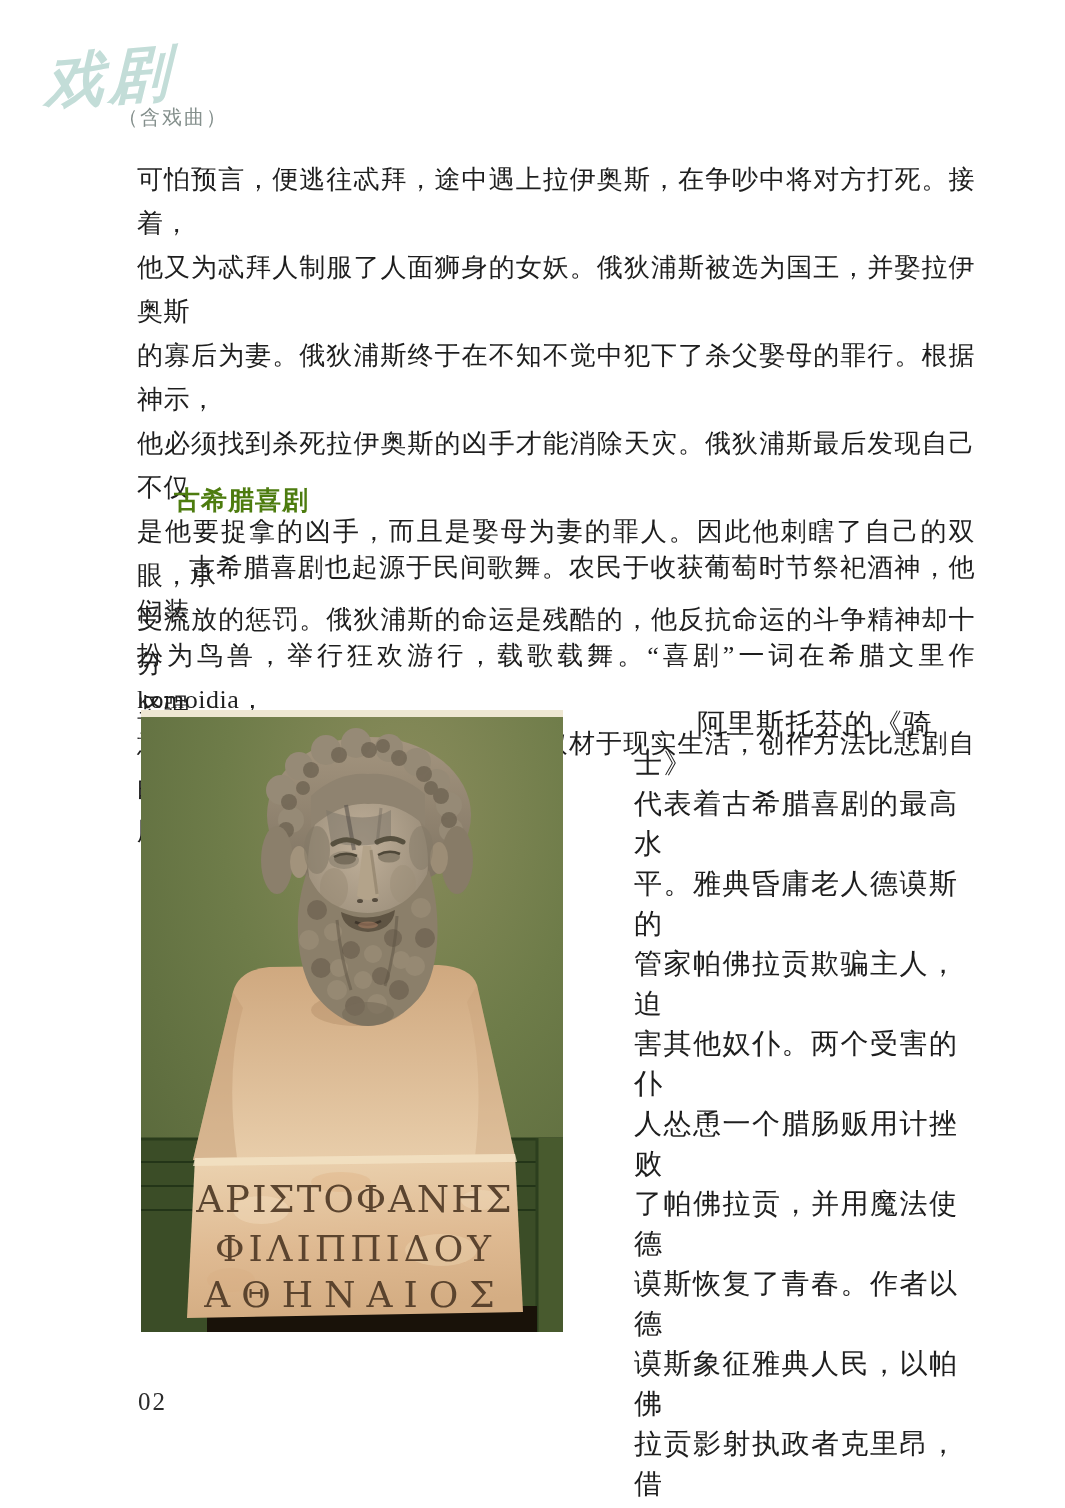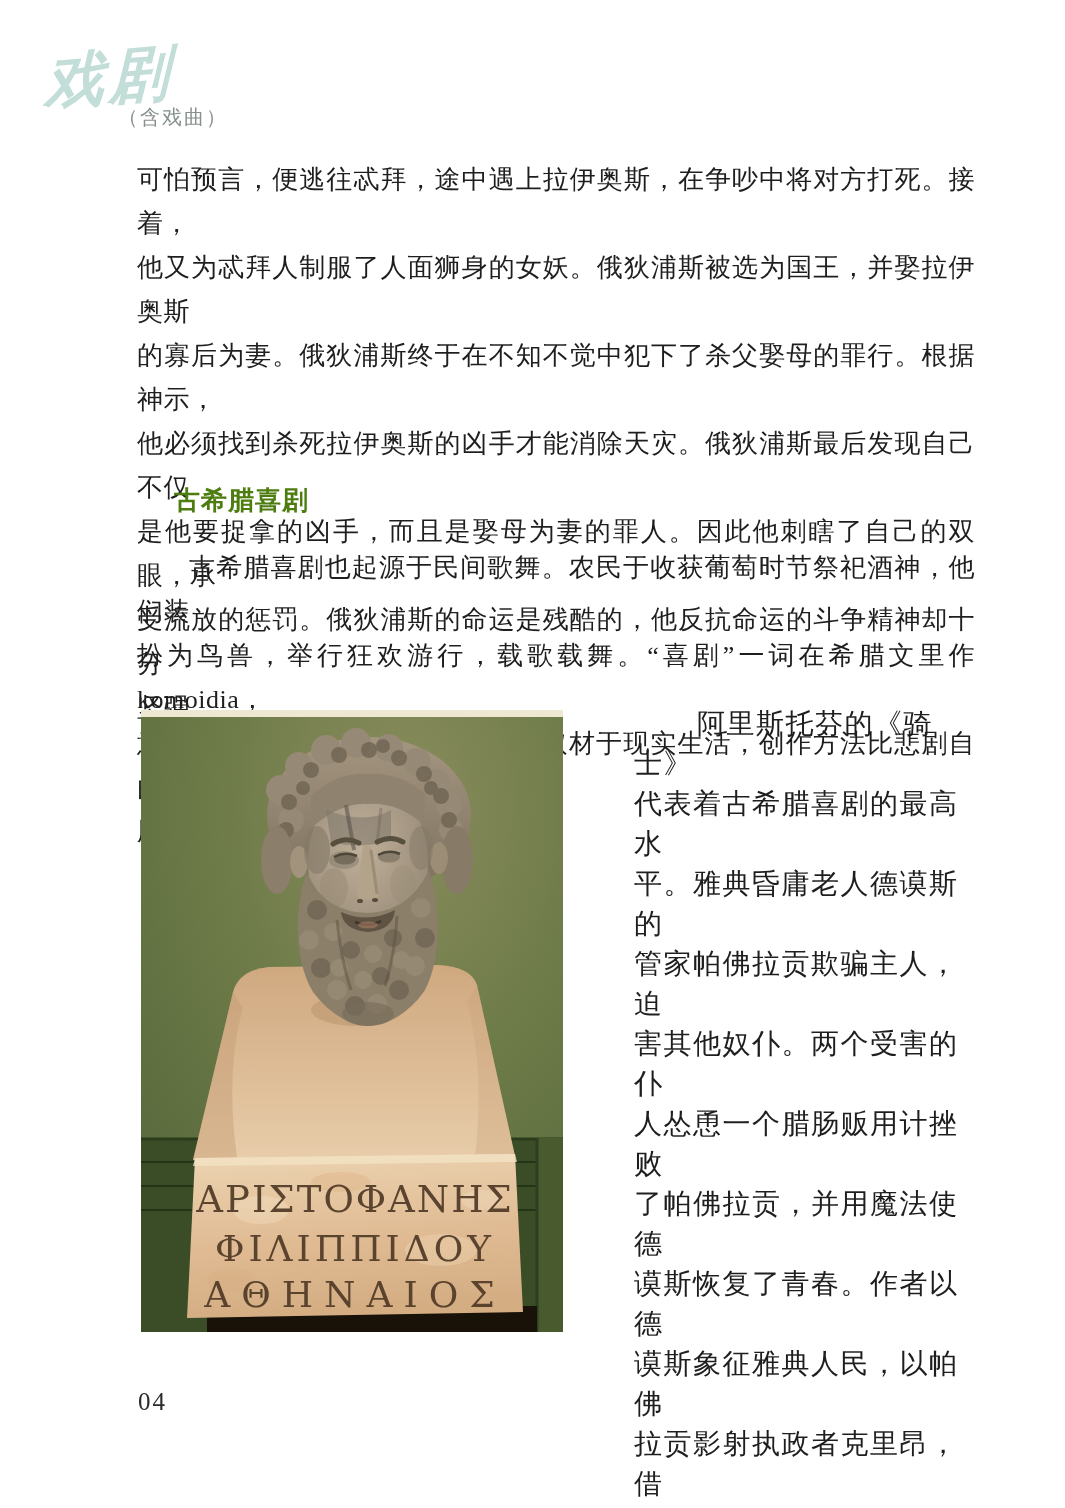--- a/index.html
+++ b/index.html
@@ -243,15 +243,15 @@
 人怂恿一个腊肠贩用计挫败
 了帕佛拉贡，并用魔法使德
 谟斯恢复了青春。作者以德
 谟斯象征雅典人民，以帕佛
 拉贡影射执政者克里昂，借
 此揭露雅典政治黑幕，希望
 恢复雅典民主政治全盛时期
 的民主精神。</div>
 
 
-  <div class="page-number">04</div>
+  <div class="page-number">02</div>
 
 </div>
 
 </body></html>

